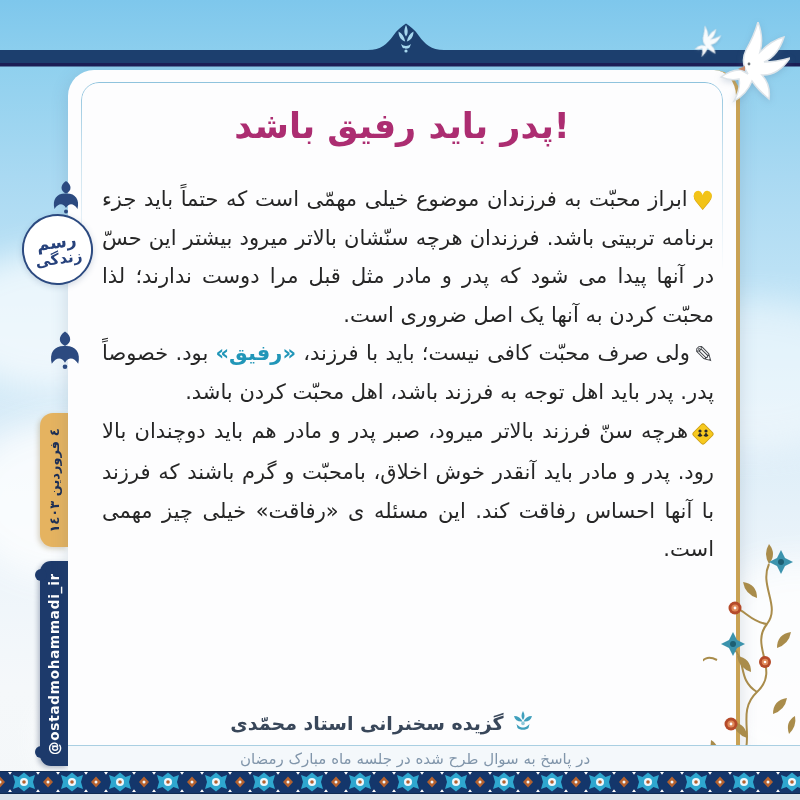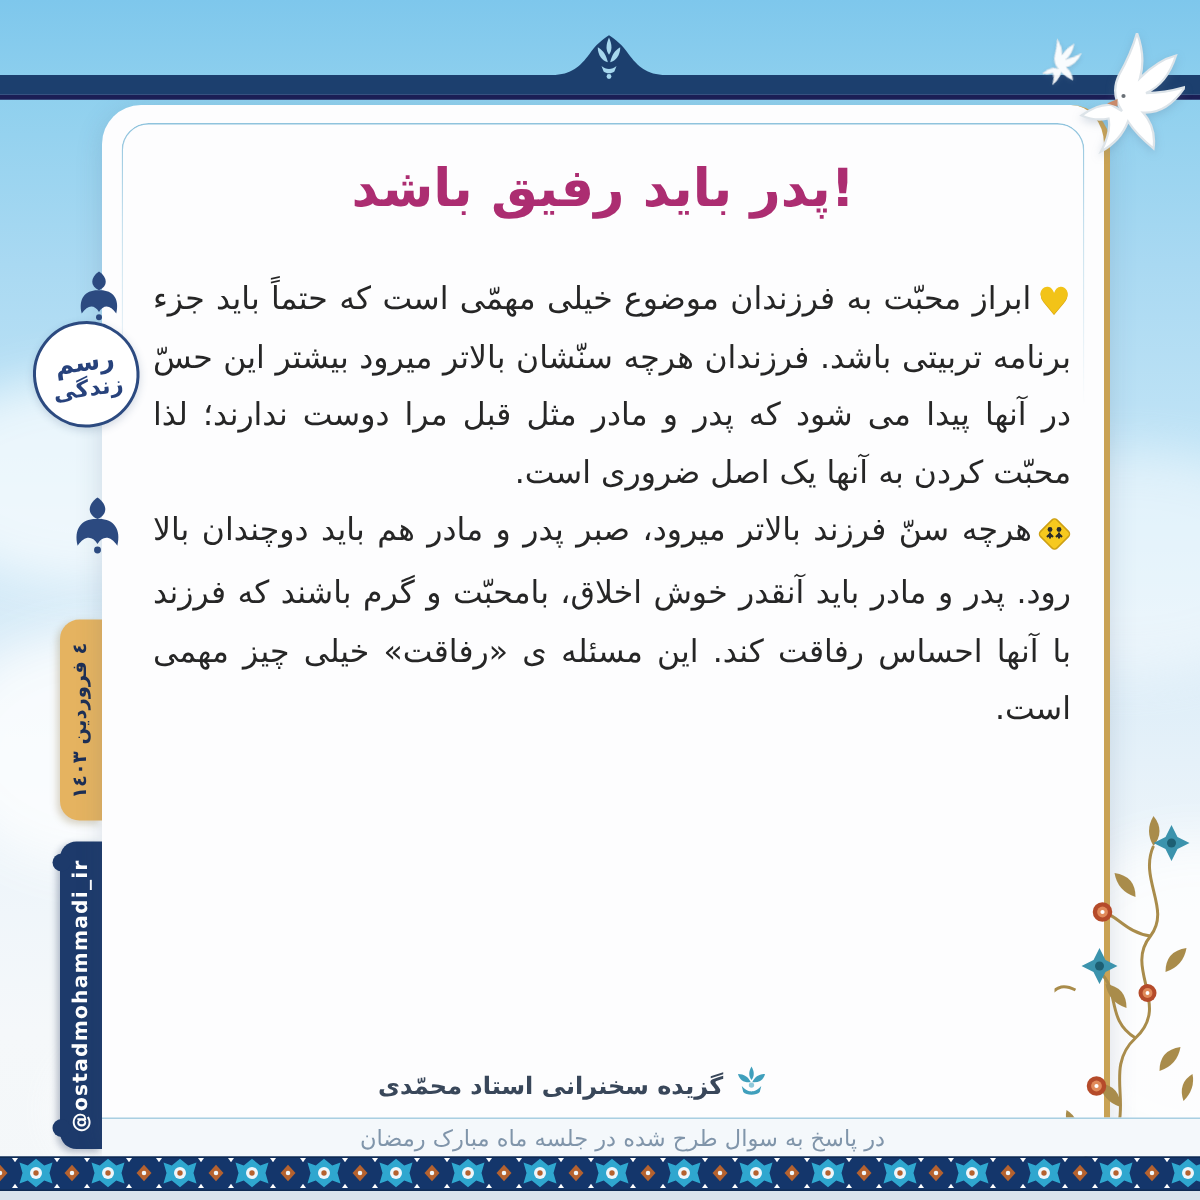--- a/index.html
+++ b/index.html
@@ -40,21 +40,21 @@
     color:#262626; }
   .body-text p { margin:0; }
   .hl { color:#2196b8; font-weight:bold; }
   .ico { display:inline-block; vertical-align:-3px; margin-left:4px; }
   .ico.heart { color:#f2c318; font-size:25px; line-height:20px; text-shadow:0 1px 0 #d8a512; }
   .ico.pen   { color:#3f4247; font-size:24px; line-height:20px; }
   .ico svg   { vertical-align:-4px; }
 
   .source-row { position:absolute; left:0; right:40px; top:640px; direction:rtl;
     display:flex; align-items:center; justify-content:center; gap:8px;
-    font-size:16px; font-weight:bold; color:#39475a; }
+    font-size:19px; font-weight:bold; color:#39475a; }
 
   
   .logo-stamp { position:absolute; left:22px; top:214px; width:71px; height:71px;
     background:#fff; border:2.5px solid #2c4a80; border-radius:50%; z-index:4;
     display:flex; flex-direction:column; align-items:center; justify-content:center;
     transform:rotate(-8deg); box-shadow:0 2px 6px rgba(50,80,120,.2); }
   .logo-stamp .l1 { font-size:17px; font-weight:bold; color:#27427c; line-height:18px; }
   .logo-stamp .l2 { font-size:15px; font-weight:bold; color:#27427c; line-height:16px; }
 
   .edge-orn { position:absolute; z-index:3; }
@@ -168,20 +168,21 @@
     </g>
   </svg>
 
   <div class="card">
     <div class="inner-frame"></div>
 
     <div class="title">پدر باید رفیق باشد!</div>
 
     <div class="body-text">
       <p><span class="ico heart">♥</span><span>ابراز محبّت به فرزندان موضوع خیلی مهمّی است که حتماً باید جزء برنامه تربیتی باشد. فرزندان هرچه سنّشان بالاتر میرود بیشتر این حسّ در آنها پیدا می شود که پدر و مادر مثل قبل مرا دوست ندارند؛ لذا محبّت کردن به آنها یک اصل ضروری است.</span></p>
+      <p><span class="ico pen">✎</span><span>ولی صرف محبّت کافی نیست؛ باید با فرزند، </span><span class="hl">«رفیق»</span><span> بود. خصوصاً پدر. پدر باید اهل توجه به فرزند باشد، اهل محبّت کردن باشد.</span></p>
       <p><span class="ico"><svg width="22" height="22" viewBox="0 0 22 22">
               <g transform="rotate(45 11 11)">
                 <rect x="3.2" y="3.2" width="15.6" height="15.6" rx="2.5" fill="#f7c91e" stroke="#cda016" stroke-width="1"></rect>
               </g>
               <circle cx="8" cy="8" r="1.6" fill="#2b2b2b"></circle>
               <path d="M8 10 L8 14 M8 11 L6 13 M8 11 L10 13" stroke="#2b2b2b" stroke-width="1.4" fill="none"></path>
               <circle cx="14" cy="8" r="1.6" fill="#2b2b2b"></circle>
               <path d="M14 10 L14 14 M14 11 L12 13 M14 11 L16 13" stroke="#2b2b2b" stroke-width="1.4" fill="none"></path>
             </svg></span><span>هرچه سنّ فرزند بالاتر میرود، صبر پدر و مادر هم باید دوچندان بالا رود. پدر و مادر باید آنقدر خوش اخلاق، بامحبّت و گرم باشند که فرزند با آنها احساس رفاقت کند. این مسئله ی «رفاقت» خیلی چیز مهمی است.</span></p>
     </div>

